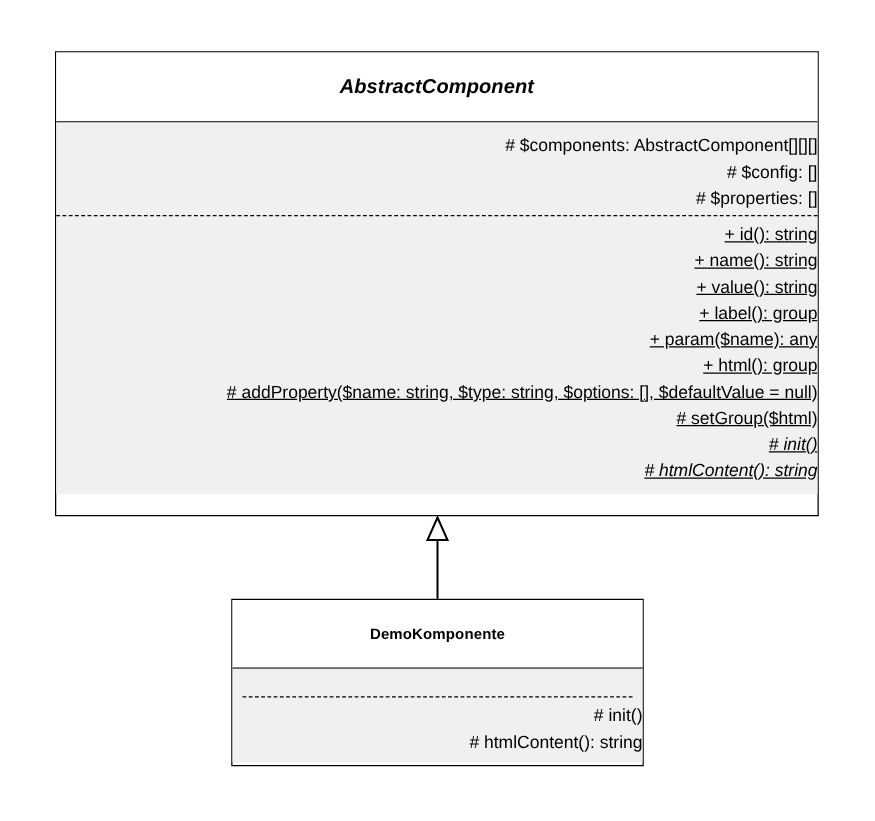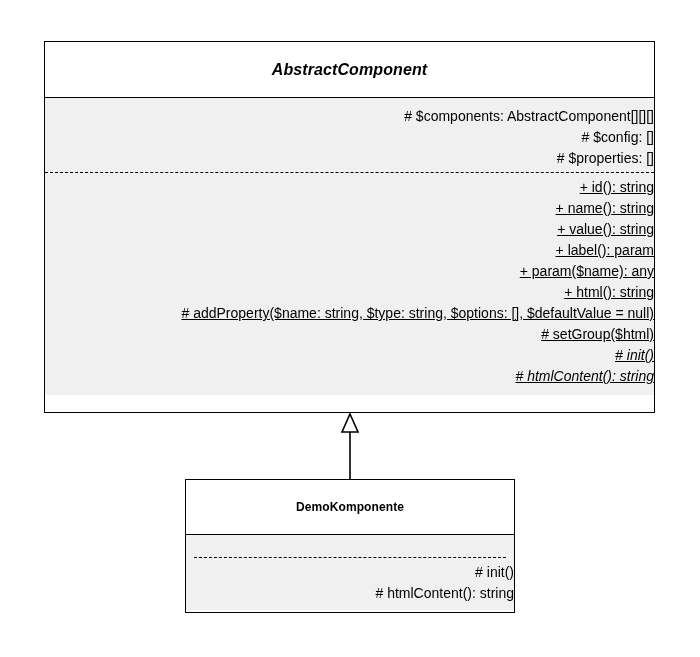--- a/index.html
+++ b/index.html
@@ -131,23 +131,23 @@
         <div class="uml-row"># $config: []</div>
         <div class="uml-row"># $properties: []</div>
       </div>
 
       <div class="uml-divider-dashed"></div>
 
       <div class="uml-section uml-operations">
         <div class="uml-row">+ id(): string</div>
         <div class="uml-row">+ name(): string</div>
         <div class="uml-row">+ value(): string</div>
-        <div class="uml-row">+ label(): param</div>
+        <div class="uml-row">+ label(): group</div>
         <div class="uml-row">+ param($name): any</div>
-        <div class="uml-row">+ html(): string</div>
+        <div class="uml-row">+ html(): group</div>
         <div class="uml-row"># addProperty($name: string, $type: string, $options: [], $defaultValue = null)</div>
         <div class="uml-row"># setGroup($html)</div>
         <div class="uml-row abstract-member"># init()</div>
         <div class="uml-row abstract-member"># htmlContent(): string</div>
       </div>
 
     </div>
   </div>
 
   <svg id="generalization" viewBox="0 0 40 80">

